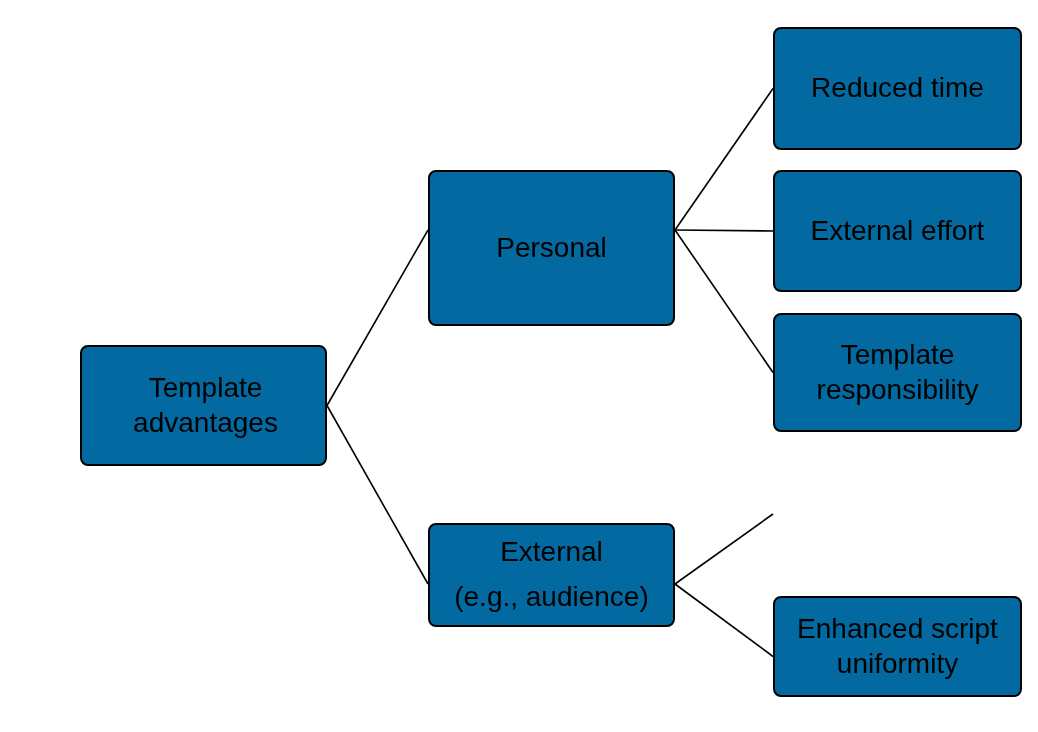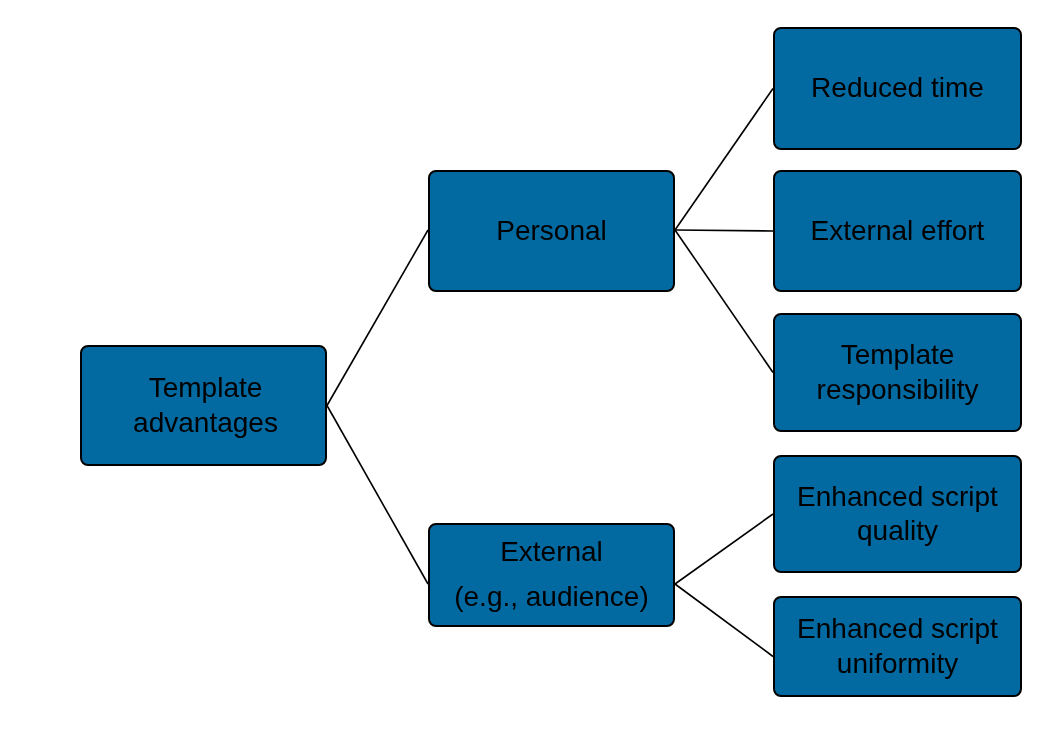--- a/index.html
+++ b/index.html
@@ -53,28 +53,27 @@
       <line x1="327" y1="405.5" x2="428" y2="584" stroke="#000000" stroke-width="1.6"></line>
       <line x1="675" y1="230" x2="773" y2="88.5" stroke="#000000" stroke-width="1.6"></line>
       <line x1="675" y1="230" x2="773" y2="231" stroke="#000000" stroke-width="1.6"></line>
       <line x1="675" y1="230" x2="773" y2="372.5" stroke="#000000" stroke-width="1.6"></line>
       <line x1="675" y1="584" x2="773" y2="514" stroke="#000000" stroke-width="1.6"></line>
       <line x1="675" y1="584" x2="773" y2="656.5" stroke="#000000" stroke-width="1.6"></line>
     </svg>
 
   <div class="node" style="left:80px; top:345px; width:247px; height:121px;padding-left:12px;">Template advantages</div>
 
-  <div class="node" style="left:428px; top:170px; width:247px; height:122px;">Personal</div>
+  <div class="node" style="left:428px; top:170px; width:247px; height:156px;">Personal</div>
 
   <div class="node wide-gap" style="left:428px; top:523px; width:247px; height:104px;">External
 (e.g., audience)</div>
 
   <div class="node" style="left:773px; top:27px; width:249px; height:123px;">Reduced time</div>
 
   <div class="node" style="left:773px; top:170px; width:249px; height:122px;">External effort</div>
 
   <div class="node" style="left:773px; top:313px; width:249px; height:119px;">Template responsibility</div>
 
-  <div class="node" style="left:773px; top:455px; width:249px; height:118px;">Enhanced script quality</div>
 
   <div class="node" style="left:773px; top:596px; width:249px; height:101px;">Enhanced script uniformity</div>
 
 </div>
 
 </body></html>

